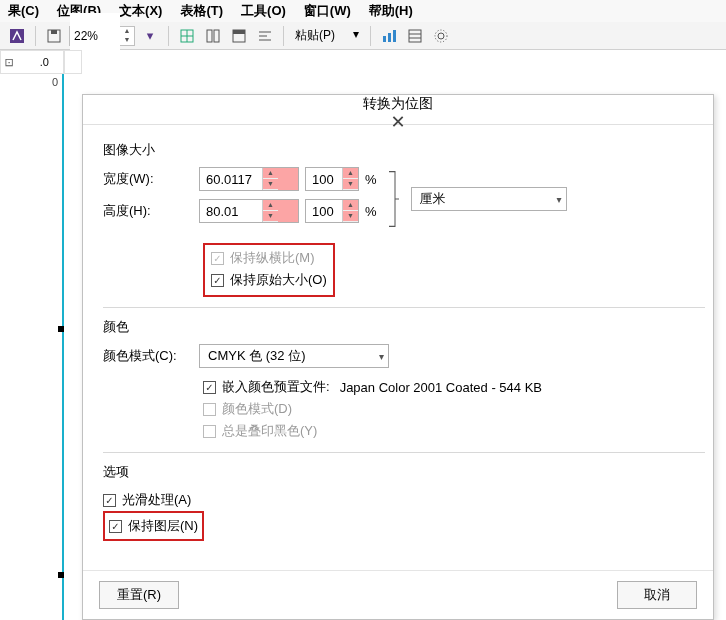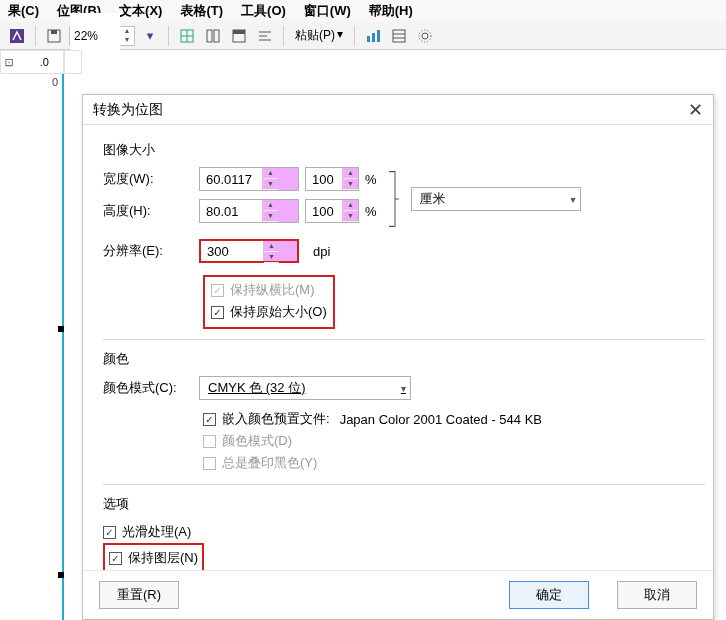--- a/index.html
+++ b/index.html
@@ -6,72 +6,72 @@
   body { margin: 0; width: 726px; height: 620px; background: #f0f0f0; overflow: hidden; font-size: 13px; color: #000; }
   .menubar { height: 22px; display: flex; align-items: center; gap: 18px; padding: 2px 8px; background: #f8f8f8; }
   .menubar span { font-size: 13px; font-weight: bold; }
   .toolbar { height: 28px; display: flex; align-items: center; gap: 4px; padding: 2px 6px; background: #f4f4f4; border-bottom: 1px solid #d0d0d0; }
   .tool-icon { width: 22px; height: 22px; display: inline-flex; align-items: center; justify-content: center; color: #5a3a8a; }
   .tool-icon svg { width: 16px; height: 16px; }
   .zoom-box { display: inline-flex; align-items: center; border: 1px solid #c0c0c0; background: #fff; height: 20px; }
   .zoom-box input { border: none; width: 50px; font-size: 12px; padding: 16px 4px; outline: none; }
   .zoom-box .arr { width: 14px; display: flex; flex-direction: column; }
   .zoom-box .arr span { height: 9px; font-size: 7px; text-align: center; line-height: 7px; color: #555; }
-  .paste-drop { display: inline-flex; align-items: flex-start; gap: 2px; font-size: 12px; padding: 0 4px; }
+  .paste-drop { display: inline-flex; align-items: flex-start; gap: 18px; font-size: 12px; padding: 0 4px; }
   .sep { width: 1px; height: 20px; background: #ccc; margin: 0 3px; }
 
   .ruler-row { display: flex; height: 24px; background: #fff; }
   .coord-box { width: 64px; display: flex; align-items: center; font-size: 11px; border: 1px solid #e0e0e0; }
   .coord-box input { border: none; width: 34px; font-size: 11px; text-align: right; padding-right: 2px; outline: none; }
   .ruler { flex: 0 0 18px; border: 1px solid #e0e0e0; background: #fff; }
 
   .main { position: relative; display: flex; height: 546px; }
   .left-strip { width: 64px; background: #fff; border-right: 2px solid #19b0cc; position: relative; }
   .left-strip::after { content: "0"; position: absolute; top: 2px; right: 4px; font-size: 11px; color: #444; }
   .canvas { flex: 1; background: #fff; position: relative; }
   .canvas .sel-tl { position: absolute; top: 252px; left: -6px; width: 6px; height: 6px; background: #000; }
   .canvas .sel-bl { position: absolute; top: 498px; left: -6px; width: 6px; height: 6px; background: #000; }
 
   
   .dialog { position: absolute; left: 82px; top: 20px; width: 632px; bottom: 0; background: #fff; border: 1px solid #c0c0c0; box-shadow: 2px 2px 6px rgba(0,0,0,0.15); display: flex; flex-direction: column; }
-  .dlg-title { display: flex; justify-content: space-between; align-items: center; height: 30px; padding: 0 10px; border-bottom: 1px solid #e0e0e0; font-size: 14px; }
+  .dlg-title { display: flex; justify-content: space-between; align-items: center; height: 30px; padding: 0 10px; border-bottom: 1px solid #e0e0e0; font-size: 14px; flex-direction: column; }
   .dlg-close { font-size: 18px; color: #444; line-height: 1; }
   .dlg-body { flex: 1; padding: 10px 8px 8px 20px; overflow: hidden; }
 
   .section-title { font-size: 13px; margin: 6px 0 8px 0; }
   .row { display: flex; align-items: center; gap: 6px; margin-bottom: 8px; }
   .label-col { width: 90px; }
   .form-col { width: 100px; }
 
-  .spin { display: inline-flex; border: 1px solid #b0b0b0; height: 24px; background: #f0abfc; }
+  .spin { display: inline-flex; border: 1px solid #b0b0b0; height: 24px; background: #fca5a5; }
   .spin.red { border: 2px solid #d02020; }
   .spin input { border: none; width: 62px; font-size: 13px; padding: 0 6px; outline: none; }
   .spin .spinbtns { width: 16px; display: flex; flex-direction: column; border-left: 1px solid #ccc; }
   .spin .spinbtns span { flex: 1; font-size: 7px; text-align: center; line-height: 10px; color: #555; border-bottom: 1px solid #eee; }
   .spin.small input { width: 36px; }
 
   .bracket { width: 14px; align-self: stretch; margin: 0 4px; }
   .bracket svg { width: 100%; height: 100%; }
 
   .combo { display: inline-flex; align-items: center; justify-content: space-between; border: 1px solid #b0b0b0; background: #fff; height: 24px; padding: 0 4px 0 8px; }
-  .combo.wide { width: 170px; }
-  .combo.xw  { width: 212px; text-decoration: underline; }
+  .combo.wide { width: 156px; }
+  .combo.xw  { width: 190px; }
   .combo .chev { font-size: 10px; color: #555; }
 
   .ratio-box { display: inline-block; border: 2px solid #d02020; padding: 2px 6px 4px 6px; margin-left: 100px; margin-top: 4px; }
   .chk { display: flex; align-items: center; gap: 6px; font-size: 13px; height: 22px; }
   .chk .box { width: 13px; height: 13px; border: 1px solid #555; background: #fff; display: inline-flex; align-items: center; justify-content: center; font-size: 10px; color: #333; }
   .chk.disabled { color: #9a9a9a; }
   .chk.disabled .box { border-color: #bbb; color: #bbb; }
 
   hr.sep-line { border: none; border-top: 1px solid #d8d8d8; margin: 10px 0; }
 
   .redbox { border: 2px solid #d02020; padding: 2px 4px; display: inline-block; }
 
-  .dlg-foot { display: flex; align-items: flex-start; justify-content: flex-end; gap: 28px; padding: 10px 16px; border-top: 1px solid #e5e5e5; }
+  .dlg-foot { display: flex; align-items: flex-start; justify-content: flex-end; gap: 4px; padding: 10px 16px; border-top: 1px solid #e5e5e5; }
   .dlg-foot .left { margin-right: auto; }
   .btn { min-width: 80px; height: 28px; border: 1px solid #b0b0b0; background: #f7f7f7; font-size: 13px; display: inline-flex; align-items: center; justify-content: center; }
   .btn.primary { border: 1px solid #4a90d9; background: #eaf3fc; }
 
   .profile-line { display: flex; align-items: center; gap: 10px; margin-top: 8px; margin-left: 100px; }
 </style>
 </head>
 <body>
 
 <div class="menubar">
@@ -231,31 +231,20 @@
             </svg>
         </div>
         <div style="align-self:center">
           <div class="combo wide">
             <span>厘米</span>
             <span class="chev">▾</span>
           </div>
         </div>
       </div>
 
-      <div class="row">
-        <span class="label-col">分辨率(E):</span>
-        <div class="spin red form-col">
-          <input value="300" style="">
-          <div class="spinbtns">
-              <span>▲</span>
-              <span>▼</span>
-            </div>
-        </div>
-        <span style="margin-left:8px">dpi</span>
-      </div>
 
       <div class="ratio-box">
         <div class="chk disabled">
           <span class="box">✓</span>
           <span>保持纵横比(M)</span>
         </div>
         <div class="chk">
           <span class="box">✓</span>
           <span>保持原始大小(O)</span>
         </div>
@@ -307,17 +296,16 @@
       </div>
       
 
       
     </div>
 
     <div class="dlg-foot">
       <div class="left">
         <div class="btn">重置(R)</div>
       </div>
-      <div class="btn primary">确定</div>
       <div class="btn">取消</div>
     </div>
   </div>
 </div>
 
 </body></html>

